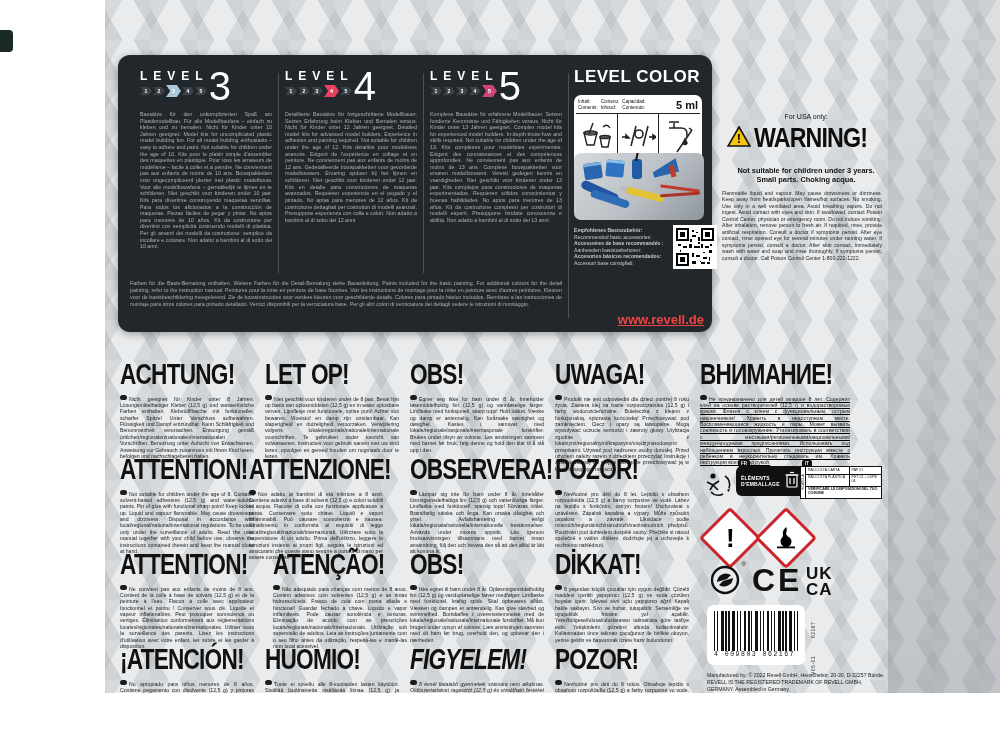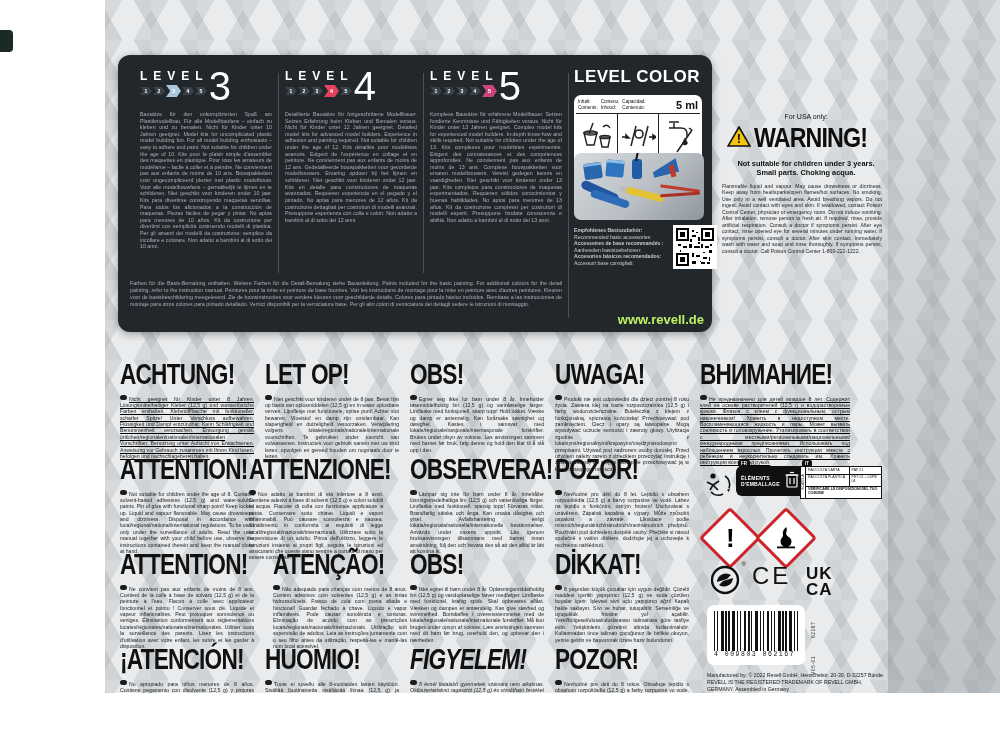--- a/index.html
+++ b/index.html
@@ -32,21 +32,21 @@
   .aquatitle{color:#fff;font-size:17px;font-weight:bold;letter-spacing:.5px;}
   .wbox{background:#fff;border-radius:7px;}
   .contents-head{display:flex;align-items:center;border-bottom:1px solid #222;}
   .clab{font-size:4.6px;line-height:1.25;color:#111;}
   .vol{font-size:11px;font-weight:bold;color:#111;}
   .picto-cells{display:flex;height:44px;}
   .picto-cells>div{flex:1;border-right:1px solid #222;display:flex;align-items:center;justify-content:center;}
   .picto-cells>div:last-child{border-right:none;}
   .photo{background:linear-gradient(135deg,#d6dadd 0%,#b9bfc4 55%,#8f969c 100%);border-radius:7px;overflow:hidden;}
   .acc-line{font-size:5.1px;line-height:1.3;color:#c6ccd1;}
-  .site{color:#bef264;font-size:13px;font-weight:bold;}
+  .site{color:#ef4444;font-size:13px;font-weight:bold;text-decoration:underline;}
   
   .wtitle{display:inline-block;color:#111;font-weight:bold;font-size:29px;line-height:1;
           transform:scaleX(.78);transform-origin:0 50%;letter-spacing:-1px;white-space:nowrap;}
   .wbody{font-size:5.15px;line-height:1.24;color:#1c1c1c;text-align:justify;}
   .wbody::before{content:"";display:inline-block;width:7px;height:4.5px;background:#1c1c1c;border-radius:2.5px;margin-right:2px;vertical-align:1px;}
   
   .usaonly{font-size:7px;color:#111;text-align:center;}
   .bigwarn{color:#0d0d0d;font-weight:bold;font-size:27px;letter-spacing:-1px;transform:scaleX(.86);transform-origin:0 50%;display:inline-block;}
   .warnsub{font-size:7.4px;font-weight:bold;color:#111;text-align:center;line-height:1.25;}
   .usabody{font-size:5.1px;line-height:1.28;color:#1c1c1c;text-align:justify;}
@@ -59,21 +59,21 @@
   .emb .txt{font-size:5px;font-weight:bold;line-height:1.2;letter-spacing:.2px;}
   .tag{position:absolute;background:#101010;color:#fff;font-size:4.5px;font-weight:bold;padding:0 3px;border-radius:2px;line-height:7px;}
   .ittab{border:1px solid #111;background:#fff;display:flex;}
   .itside{writing-mode:vertical-rl;transform:rotate(180deg);font-size:3.4px;color:#111;border-left:1px solid #111;padding:1px 0;text-align:center;}
   .itrows{flex:1;}
   .itrow{display:flex;border-bottom:1px solid #111;}
   .itrow:last-child{border-bottom:none;}
   .itc{font-size:3.6px;color:#111;padding:1.5px 2px;line-height:1.1;}
   .itc.l{flex:1.4;border-right:1px solid #111;}
   .itc.r{flex:1;}
-  .cemark{font-size:24px;font-weight:normal;color:#111;letter-spacing:3px;}
+  .cemark{font-size:32px;font-weight:bold;color:#111;letter-spacing:3px;}
   .ukca{font-size:17px;font-weight:bold;color:#111;line-height:.95;letter-spacing:1px;}
   .bcbox{background:#fff;border-radius:7px;}
   .bars{background:repeating-linear-gradient(90deg,#111 0 1.4px,transparent 1.4px 3.1px,#111 3.1px 4.2px,transparent 4.2px 7px,#111 7px 9.6px,transparent 9.6px 11.4px);}
   .bcdigits{font-size:6.5px;color:#111;letter-spacing:1.5px;font-family:"Liberation Mono",monospace;}
   .vcode{writing-mode:vertical-rl;transform:rotate(180deg);font-size:5px;color:#333;letter-spacing:.5px;}
   .mfg{font-size:5.2px;line-height:1.3;color:#1c1c1c;}
   .contains{font-size:5.4px;color:#222;white-space:nowrap;overflow:hidden;}
   .greendot{width:30px;height:30px;}
 </style>
 </head>
@@ -272,26 +272,26 @@
     <div class="usaonly">For USA only:</div>
     <div style="display:flex;align-items:center;justify-content:center;margin-top:3px;gap:3px;">
       <span>
         <svg width="24" height="21" viewBox="0 0 24 21">
           <polygon points="12,1 23,20 1,20" fill="#f4c410" stroke="#111" stroke-width="1.6"></polygon>
           <text x="12" y="17" text-anchor="middle" font-size="13" font-weight="bold" fill="#111" font-family="Liberation Sans,sans-serif">!</text>
         </svg>
       </span>
       <span class="bigwarn">WARNING!</span>
     </div>
-    <div class="warnsub" style="margin-top:5px;">Not suitable for children under 3 years.</div>
+    <div class="warnsub" style="margin-top:12px;">Not suitable for children under 3 years.</div>
     <div class="warnsub">Small parts. Choking acqua.</div>
     <div class="usabody" style="margin-top:5px;width:160px;">Flammable liquid and vapour. May cause drowsiness or dizziness. Keep away from heat/sparks/open flames/hot surfaces. No smoking. Use only in a well ventilated area. Avoid breathing vapors. Do not ingest. Avoid contact with eyes and skin. If swallowed, contact Poison Control Center, physician or emergency room. Do not induce vomiting. After inhalation, remove person to fresh air. If required, rinse, provide artificial respiration. Consult a doctor if symptoms persist. After eye contact, rinse opened eye for several minutes under running water. If symptoms persist, consult a doctor. After skin contact, immediately wash with water and soap and rinse thoroughly. If symptoms persist, consult a doctor. Call Poison Control Center 1-800-222-1222.</div>
   </div>
 
-  <div class="abs" style="left:120px;top:360px;width:134px;text-decoration:underline;">
+  <div class="abs" style="left:120px;top:360px;width:134px;">
     <div class="wtitle">ACHTUNG!</div>
     <div class="wbody" style="margin-top:6px;">Nicht geeignet für Kinder unter 8 Jahren. Lösungsmittelhaltiger Kleber (12,5 g) und wasserlösliche Farben enthalten. Klebstoffflasche mit funktioneller, scharfer Spitze! Unter Verschluss aufbewahren. Flüssigkeit und Dampf entzündbar. Kann Schläfrigkeit und Benommenheit verursachen. Entsorgung gemäß örtlichen/regionalen/nationalen/internationalen Vorschriften. Benutzung unter Aufsicht von Erwachsenen. Anweisung vor Gebrauch zusammen mit Ihrem Kind lesen, befolgen und nachschlagebereit halten.</div>
   </div>
   <div class="abs" style="left:265px;top:360px;width:134px;">
     <div class="wtitle">LET OP!</div>
     <div class="wbody" style="margin-top:6px;">Niet geschikt voor kinderen onder de 8 jaar. Bevat lijm op basis van oplosmiddelen (12,5 g) en in water oplosbare verven. Lijmflesje met functionele, spitse punt! Achter slot bewaren. Vloeistof en damp zijn ontvlambaar. Kan slaperigheid en duizeligheid veroorzaken. Verwijdering volgens lokale/regionale/nationale/internationale voorschriften. Te gebruiken onder toezicht van volwassenen. Instructies voor gebruik samen met uw kind lezen, opvolgen en gereed houden om nogmaals door te lezen.</div>
   </div>
   <div class="abs" style="left:410px;top:360px;width:134px;">
     <div class="wtitle">OBS!</div>
     <div class="wbody" style="margin-top:6px;">Egner seg ikke for barn under 8 år. Inneholder løsemiddelholdig lim (12,5 g) og vannløselige farger. Limflaske med funksjonell, skarp tupp! Hold lukket. Væske og damp er antennelig. Kan forårsake søvnighet og døsighet. Kastes i samsvar med lokale/regionale/nasjonale/internasjonale forskrifter. Brukes under tilsyn av voksne. Les anvisningen sammen med barnet før bruk, følg denne og hold den klar til å slå opp i den.</div>

